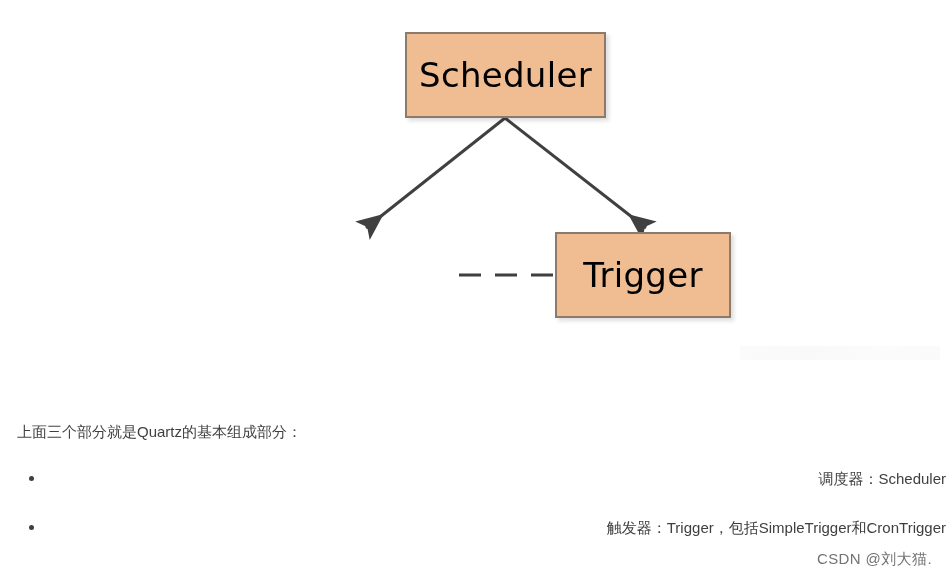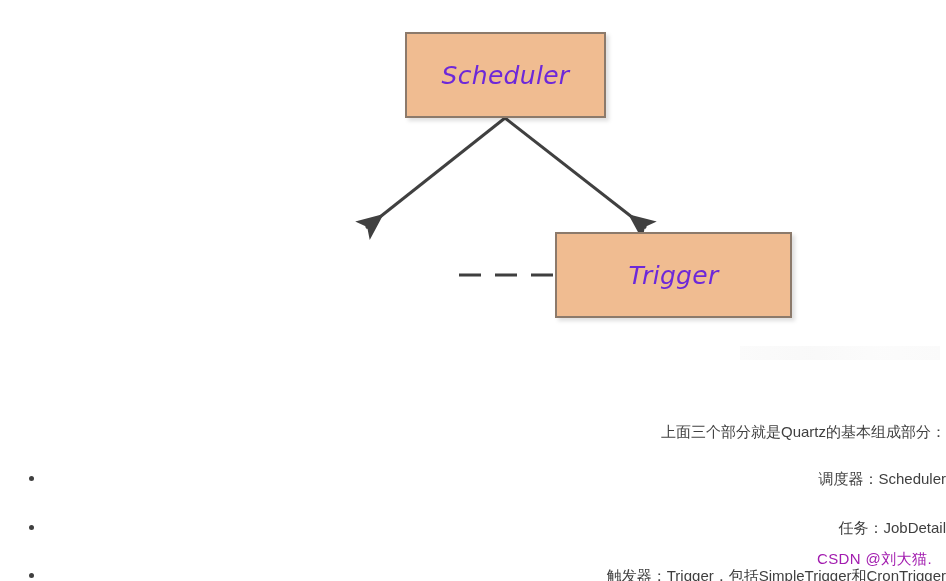--- a/index.html
+++ b/index.html
@@ -35,44 +35,43 @@
     box-sizing: border-box;
     background: #f0bc91;
     border: 2px solid #8c7a6b;
     box-shadow: 3px 3px 4px rgba(0,0,0,0.13);
     display: flex;
     align-items: center;
     justify-content: center;
   }
   .node-label {
     font-family: "DejaVu Sans", "Liberation Sans", sans-serif;
-    font-size: 25px;
+    font-size: 34px;
     font-weight: 400;
-    color: #6d28d9;
+    color: #000000;
     letter-spacing: 0.3px;
     line-height: 1;
-    font-style: italic;
   }
 
   #node-scheduler {
     left: 405px;
     top: 32px;
     width: 201px;
     height: 86px;
   }
   #node-job {
     left: 257px;
     top: 232px;
     width: 202px;
     height: 86px;
   }
   #node-trigger {
     left: 555px;
     top: 232px;
-    width: 237px;
+    width: 176px;
     height: 86px;
   }
 
   
   #faint-artifact {
     position: absolute;
     left: 740px;
     top: 346px;
     width: 200px;
     height: 14px;
@@ -90,21 +89,20 @@
     top: 404px;
     width: 946px;
   }
   #intro-paragraph {
     margin: 0;
     padding: 16px 0 0 17px;
     font-family: "Liberation Sans", sans-serif;
     font-size: 15px;
     color: #3f3f3f;
     line-height: 1.6;
-    text-align: right;
   }
   #bullet-list {
     margin: 24px 0 0 0;
     padding: 0 0 0 45px;
     list-style: none;
   }
   #bullet-list li {
     position: relative;
     font-family: "Liberation Sans", sans-serif;
     font-size: 15px;
@@ -123,21 +121,21 @@
     background: #3f3f3f;
   }
 
   
   #watermark {
     position: absolute;
     right: 14px;
     bottom: 12px;
     font-family: "Liberation Sans", sans-serif;
     font-size: 15px;
-    color: #a21caf;
+    color: #737373;
     letter-spacing: 0.4px;
     white-space: nowrap;
   }
 </style>
 </head>
 <body>
 
 <div id="diagram-area">
 
   <svg id="diagram-svg" width="946" height="400">
@@ -172,22 +170,18 @@
 <div id="prose">
   <p id="intro-paragraph">上面三个部分就是Quartz的基本组成部分：</p>
 
   <ul id="bullet-list">
     <li>
       <span class="bullet-dot"></span>
       <span>调度器：Scheduler</span>
     </li>
     <li>
       <span class="bullet-dot"></span>
-      <span>任务：JobDetail</span>
-    </li>
-    <li>
-      <span class="bullet-dot"></span>
       <span>触发器：Trigger，包括SimpleTrigger和CronTrigger</span>
     </li>
   </ul>
 </div>
 
 <div id="watermark">CSDN @刘大猫.</div>
 
 </body></html>

